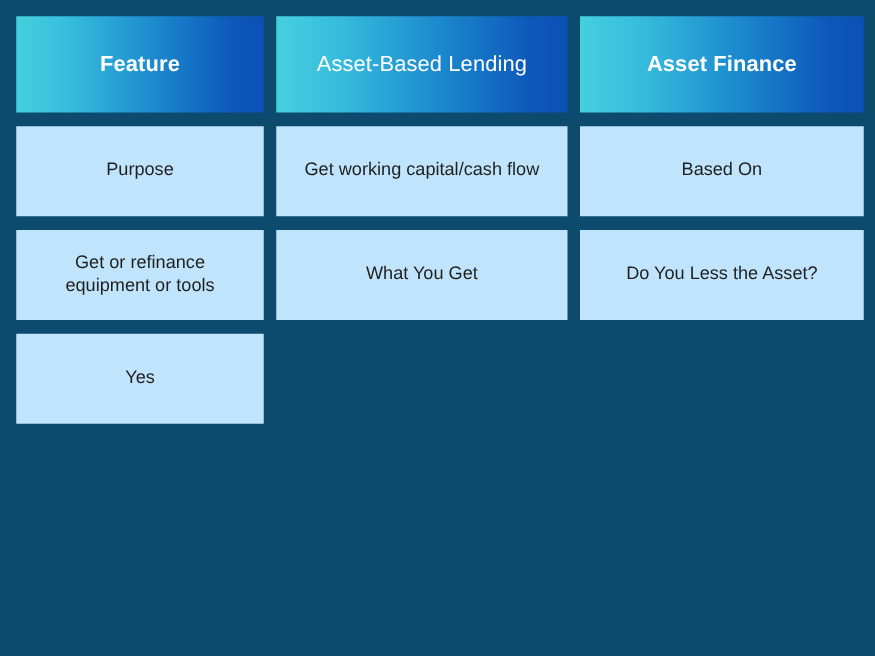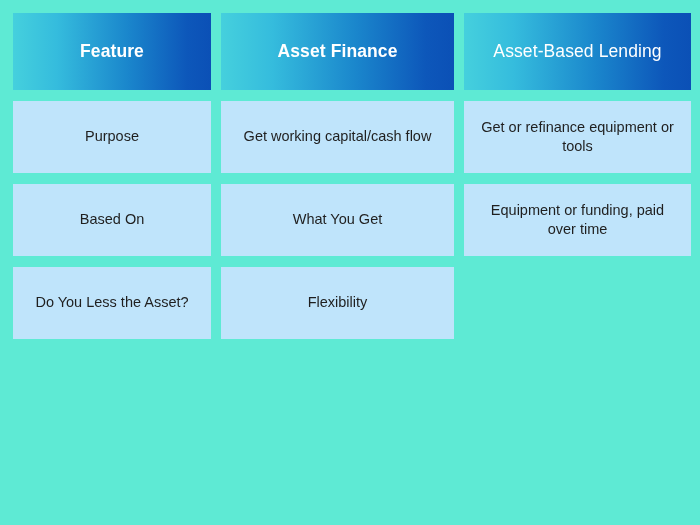--- a/index.html
+++ b/index.html
@@ -13,21 +13,21 @@
     overflow: hidden;
     font-family: "Liberation Sans", sans-serif;
     -webkit-font-smoothing: antialiased;
   }
 
   .table-wrap {
     box-sizing: border-box;
     width: 700px;
     height: 525px;
     padding: 13px 14px 17px 13px;
-    background: #5eead4;
+    background: #0c4a6e;
   }
 
   .comparison-table {
     display: grid;
     grid-template-columns: 198px 233px 227px;
     grid-template-rows: 77px 72px 72px 72px 72px 72px;
     column-gap: 10px;
     row-gap: 11px;
     width: 673px;
   }
@@ -72,50 +72,47 @@
 </style>
 </head>
 <body>
 
 <div class="table-wrap">
   <div class="comparison-table">
 
     <div class="cell header-cell">
       <span class="cell-text">Feature</span>
     </div>
+    <div class="cell header-cell regular-weight">
+      <span class="cell-text">Asset-Based Lending</span>
+    </div>
     <div class="cell header-cell">
       <span class="cell-text">Asset Finance</span>
-    </div>
-    <div class="cell header-cell regular-weight">
-      <span class="cell-text">Asset-Based Lending</span>
     </div>
 
     <div class="cell body-cell feature-cell">
       <span class="cell-text">Purpose</span>
     </div>
     <div class="cell body-cell">
       <span class="cell-text">Get working capital/cash flow</span>
     </div>
+    <div class="cell body-cell feature-cell">
+      <span class="cell-text">Based On</span>
+    </div>
+
     <div class="cell body-cell">
       <span class="cell-text">Get or refinance equipment or tools</span>
     </div>
 
     <div class="cell body-cell feature-cell">
-      <span class="cell-text">Based On</span>
-    </div>
-
-    <div class="cell body-cell feature-cell">
       <span class="cell-text">What You Get</span>
-    </div>
-    <div class="cell body-cell">
-      <span class="cell-text">Equipment or funding, paid over time</span>
     </div>
 
     <div class="cell body-cell feature-cell">
       <span class="cell-text">Do You Less the Asset?</span>
     </div>
+    <div class="cell body-cell">
+      <span class="cell-text">Yes</span>
+    </div>
 
-    <div class="cell body-cell feature-cell">
-      <span class="cell-text">Flexibility</span>
-    </div>
 
   </div>
 </div>
 
 </body></html>

